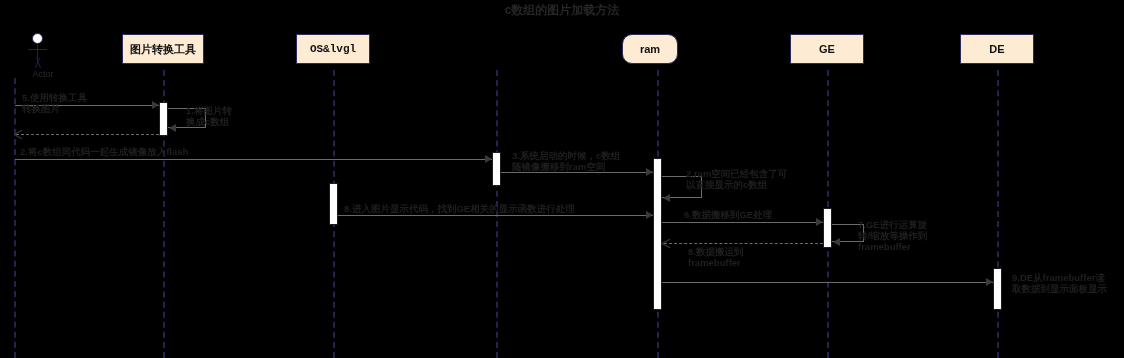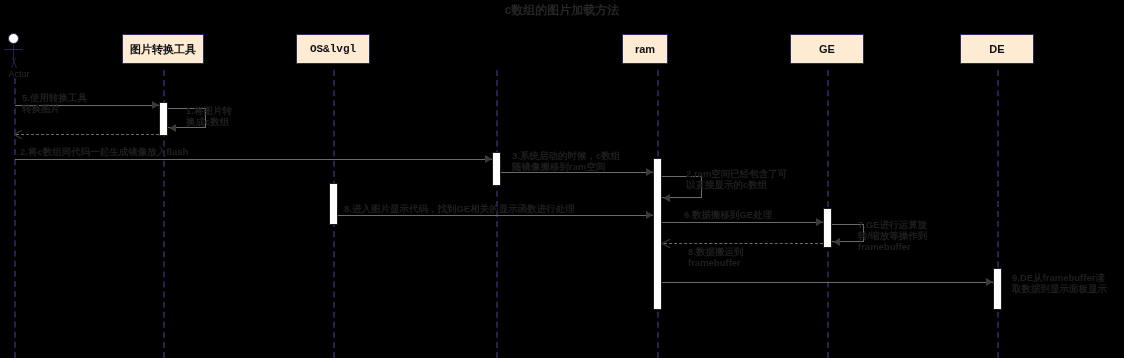--- a/index.html
+++ b/index.html
@@ -19,21 +19,21 @@
   
   .pbox{
     position:absolute;height:30px;background:#fdebd3;border:1px solid #2b2b5e;
     box-sizing:border-box;display:flex;align-items:center;justify-content:center;
     font-size:11px;font-weight:bold;color:#111;white-space:nowrap;
   }
   .lifeline{
     position:absolute;width:0;border-left:2px dashed #232350;top:70px;height:288px;
   }
   
-  .actor{position:absolute;}
+  .actor{position:absolute;margin-left:24px;}
   .actor .head{
     position:absolute;left:5px;top:0;width:11px;height:11px;border-radius:50%;
     background:#fff;border:1.5px solid #232350;box-sizing:border-box;
   }
   .actor .body{position:absolute;left:10px;top:12px;width:0;height:14px;border-left:1.5px solid #232350;}
   .actor .arms{position:absolute;left:1px;top:16px;width:19px;height:0;border-top:1.5px solid #232350;}
   .actor .legL{position:absolute;left:3px;top:25px;width:8px;height:10px;border-right:1.5px solid #232350;transform:skewX(22deg);}
   .actor .legR{position:absolute;left:10px;top:25px;width:8px;height:10px;border-left:1.5px solid #232350;transform:skewX(-22deg);}
   .actor .alabel{
     position:absolute;left:-6px;top:36px;width:44px;text-align:center;
@@ -94,21 +94,21 @@
   </div>
   <div class="lifeline" style="left:163px;"></div>
 
   <div class="pbox" style="left:296px;top:34px;width:74px;font-family:Liberation Mono, monospace;">
     <span>OS&amp;lvgl</span>
   </div>
   <div class="lifeline" style="left:333px;"></div>
 
   <div class="lifeline" style="left:496px;"></div>
 
-  <div class="pbox" style="left:622px;top:34px;width:46px;">
+  <div class="pbox" style="left:622px;top:34px;width:56px;border-radius:10px;">
     <span>ram</span>
   </div>
   <div class="lifeline" style="left:657px;"></div>
 
   <div class="pbox" style="left:790px;top:34px;width:74px;align-items:center;">
     <span>GE</span>
   </div>
   <div class="lifeline" style="left:827px;"></div>
 
   <div class="pbox" style="left:960px;top:34px;width:74px;">

